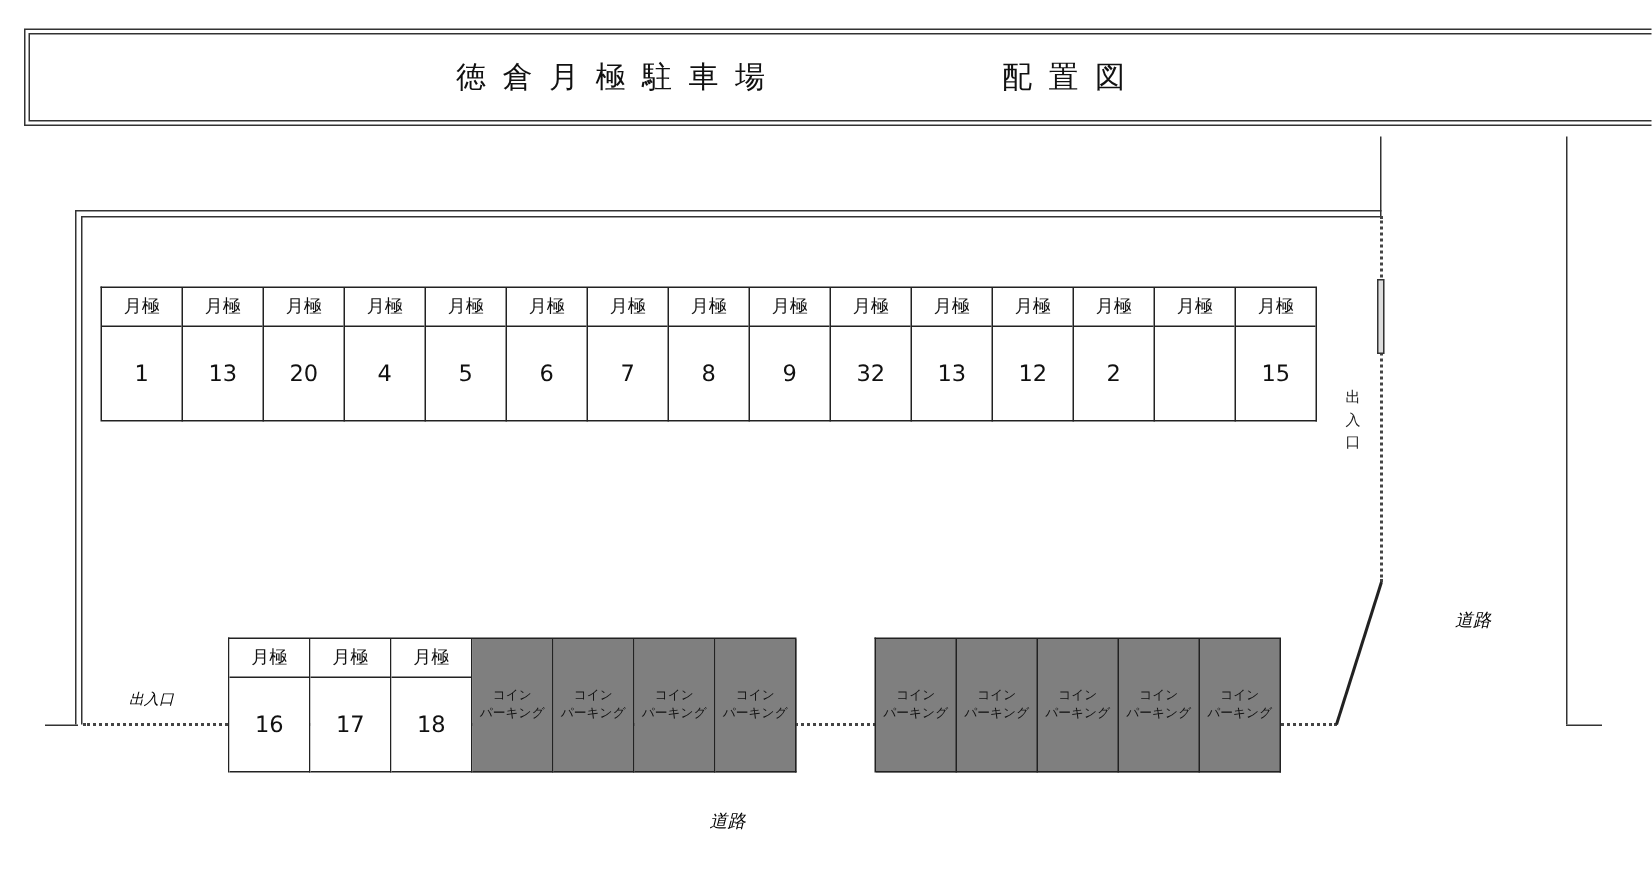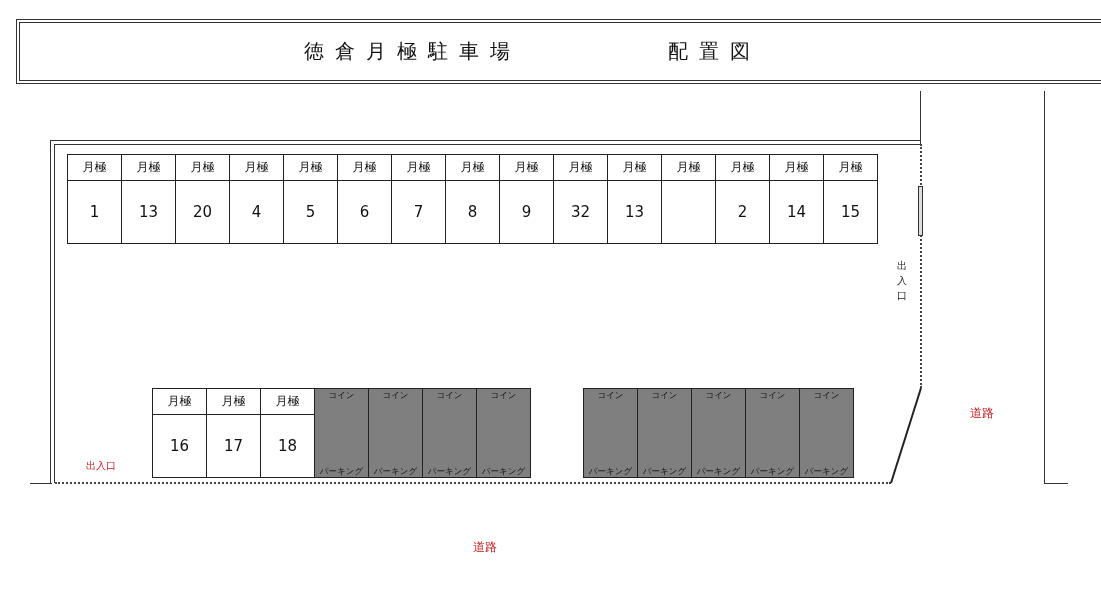--- a/index.html
+++ b/index.html
@@ -12,30 +12,30 @@
                border: 4px double #333; padding-left: 48px; }
   .title-text { position: absolute; top: 15px; font-size: 20px; letter-spacing: 11px; white-space: nowrap; color: #111; }
 
   
   .hline { position: absolute; height: 0; border-top: 1.5px solid #333; }
   .vline { position: absolute; width: 0; border-left: 1.5px solid #333; }
   .hdot  { position: absolute; height: 0; border-top: 2px dotted #444; }
   .vdot  { position: absolute; width: 0; border-left: 2px dotted #444; }
 
   
-  .row { position: absolute; display: flex; border-top: 1.5px solid #222; border-left: 1.5px solid #222; }
+  .row { position: absolute; display: flex; border-top: 1.5px solid #222; border-left: 1.5px solid #222; margin-top: 37px; }
   .space { width: 54px; box-sizing: border-box; border-right: 1.5px solid #222; border-bottom: 1.5px solid #222;
            display: flex; flex-direction: column; background: #fff; }
   .space .hdr { box-sizing: border-box; border-bottom: 1.5px solid #222; text-align: center;
                 font-size: 12px; line-height: 24px; height: 26px; }
   .space .num { flex: 1; display: flex; align-items: center; justify-content: center; font-size: 15px; }
-  .coin { background: #7f7f7f; align-items: center; justify-content: space-between; text-align: center; }
+  .coin { background: #7f7f7f; align-items: center; justify-content: center; text-align: center; }
   .coin .l1, .coin .l2 { font-size: 8.5px; line-height: 12px; color: #111; white-space: nowrap; display: block; }
 
-  .label { position: absolute; font-size: 11px; color: #b91c1c; white-space: nowrap; }
+  .label { position: absolute; font-size: 11px; color: #000000; white-space: nowrap; font-style: italic; }
   .vlabel { position: absolute; font-size: 10px; line-height: 15px; width: 12px; text-align: center; color: #222; }
   .gate { position: absolute; width: 3px; border: 1px solid #333; background: #ddd; }
 </style>
 </head>
 <body>
 
 <div class="title-box">
   <span class="title-text" style="left:284px;">徳倉月極駐車場</span>
   <span class="title-text" style="left:648px;">配置図</span>
 </div>
@@ -101,28 +101,28 @@
   <div class="space">
       <div class="hdr">月極</div>
       <div class="num">32</div>
     </div>
   <div class="space">
       <div class="hdr">月極</div>
       <div class="num">13</div>
     </div>
   <div class="space">
       <div class="hdr">月極</div>
+      <div class="num">12</div>
     </div>
   <div class="space">
       <div class="hdr">月極</div>
       <div class="num">2</div>
     </div>
   <div class="space">
       <div class="hdr">月極</div>
-      <div class="num">14</div>
     </div>
   <div class="space">
       <div class="hdr">月極</div>
       <div class="num">15</div>
     </div>
 </div>
 
 <div class="row" style="left:152px; top:388px; height:89px;">
   <div class="space">
       <div class="hdr">月極</div>

